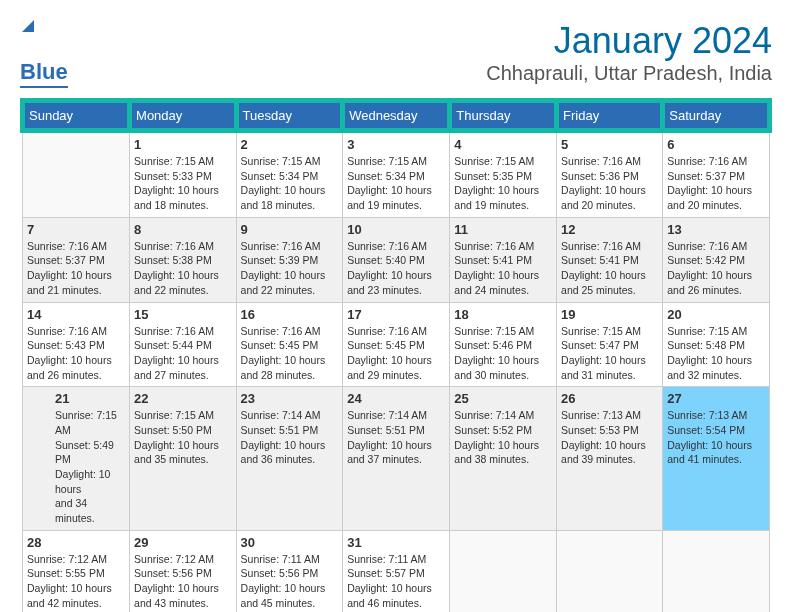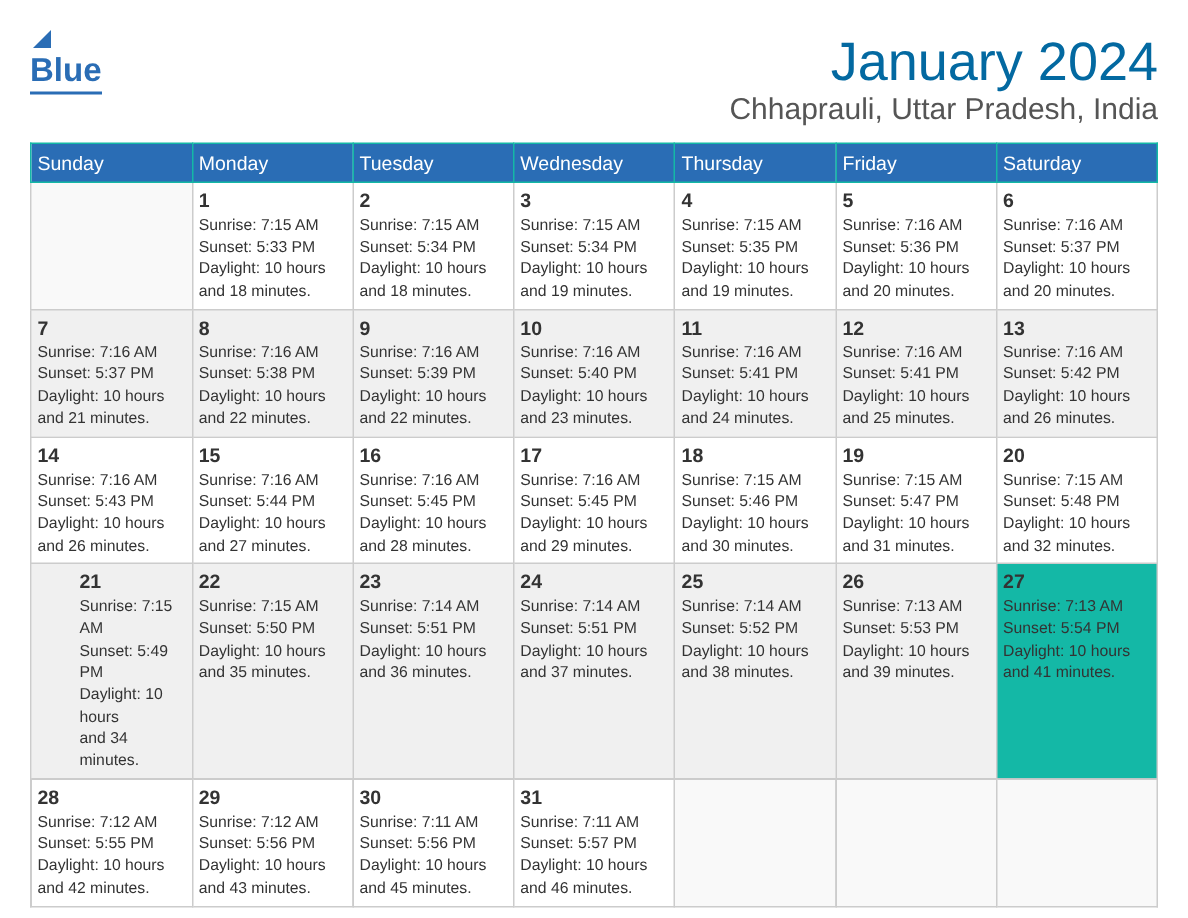--- a/index.html
+++ b/index.html
@@ -42,21 +42,21 @@
       border-collapse: collapse;
       font-size: 11px;
     }
     .calendar-table th {
       background: #2a6db5;
       color: #fff;
       padding: 5px 4px;
       text-align: left;
       font-size: 13px;
       font-weight: normal;
-      border: 1px solid #14b8a6;
+      border: 5px solid #14b8a6;
     }
     .calendar-table td {
       border: 1px solid #ccc;
       vertical-align: top;
       padding: 4px;
       width: 108px;
       min-height: 80px;
       color: #333;
     }
     .calendar-table tr:nth-child(even) td {
@@ -81,21 +81,21 @@
     }
   </style>
 </head>
 <body>
 
 <div class="header">
   <div class="logo">
     <div class="logo-line">
       <span style="display:inline-block;width:0;height:0;border-left:12px solid transparent;border-bottom:12px solid #2a6db5;margin-left:2px;margin-bottom:2px;"></span>
     </div>
-    <div style="display:flex;align-items:center;">
+    <div style="display:flex;align-items:center;margin-top:25px;">
       <span style="font-size:22px;font-weight:bold;color:#2a6db5;">Blue</span>
     </div>
     <div style="height:2px;background:#2a6db5;width:100%;margin-top:1px;"></div>
   </div>
   <div class="title-section">
     <div class="month-title">January 2024</div>
     <div class="location">Chhaprauli, Uttar Pradesh, India</div>
   </div>
 </div>
 
@@ -217,21 +217,21 @@
           <div class="day-info">Sunrise: 7:14 AM<br>Sunset: 5:51 PM<br>Daylight: 10 hours<br>and 37 minutes.</div>
         </td>
         <td style="background: rgb(240, 240, 240);">
           <span class="day-number">25</span>
           <div class="day-info">Sunrise: 7:14 AM<br>Sunset: 5:52 PM<br>Daylight: 10 hours<br>and 38 minutes.</div>
         </td>
         <td style="background: rgb(240, 240, 240);">
           <span class="day-number">26</span>
           <div class="day-info">Sunrise: 7:13 AM<br>Sunset: 5:53 PM<br>Daylight: 10 hours<br>and 39 minutes.</div>
         </td>
-        <td style="background: #14b8a6;">
+        <td style="background: #7dd3fc;">
           <span class="day-number">27</span>
           <div class="day-info">Sunrise: 7:13 AM<br>Sunset: 5:54 PM<br>Daylight: 10 hours<br>and 41 minutes.</div>
         </td>
       </tr>
       <tr style="background: #404040;">
         <td>
           <span class="day-number">28</span>
           <div class="day-info">Sunrise: 7:12 AM<br>Sunset: 5:55 PM<br>Daylight: 10 hours<br>and 42 minutes.</div>
         </td>
         <td>

